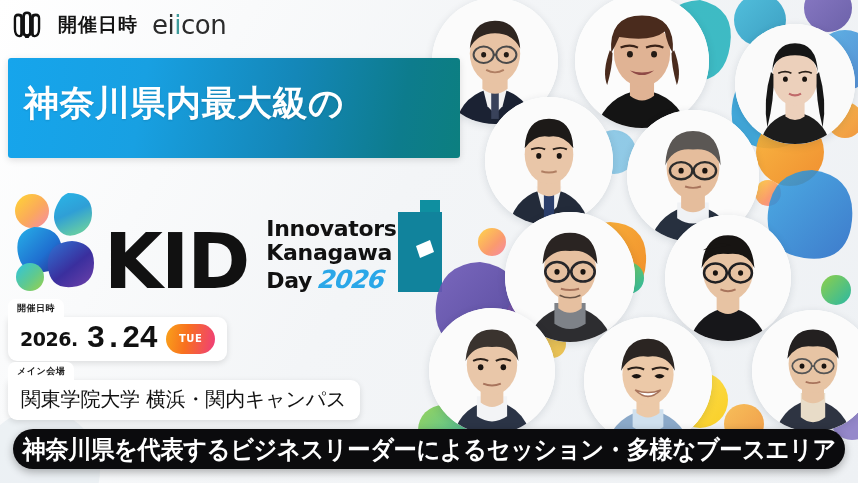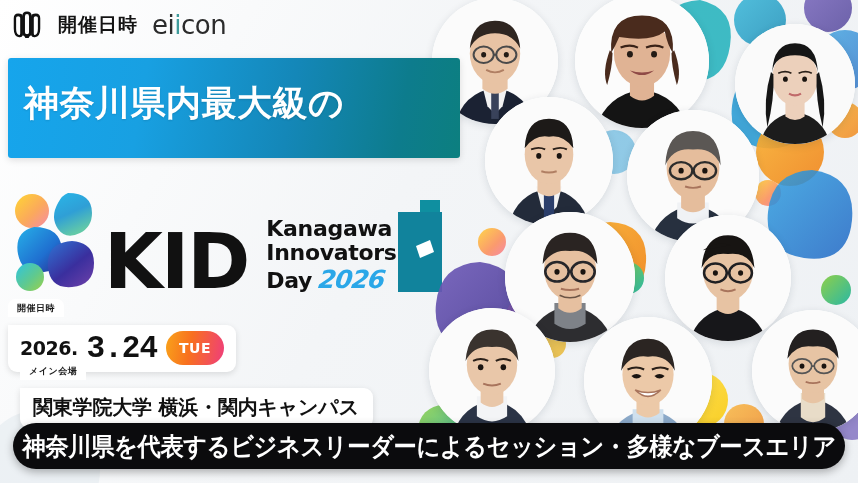--- a/index.html
+++ b/index.html
@@ -55,48 +55,48 @@
   
   .infocard{position:absolute;z-index:5;}
   .tab{
     display:inline-block;background:#fff;border-radius:7px 7px 0 0;
     padding:3px 9px 2px 9px;font-size:9px;font-weight:700;color:#1d1d1d;
     letter-spacing:.5px;font-family:"DejaVu Sans","Liberation Sans",sans-serif;text-align:right;
   }
   .cardbody{
     background:#fff;border-radius:0 9px 9px 9px;
     box-shadow:0 2px 6px rgba(0,0,0,.12);
-    display:flex;align-items:center;margin-top:8px;
+    display:flex;align-items:center;
   }
   .datecard{left:8px;top:297px;}
   .datecard .cardbody{padding:6px 12px 7px 12px;gap:9px;}
   .d-year{font-size:19px;font-weight:800;color:#111;letter-spacing:-.5px;
           font-family:"DejaVu Sans",sans-serif;}
   .d-day{font-size:31px;font-weight:800;color:#111;letter-spacing:-1px;line-height:1;
          font-family:Liberation Mono, monospace;}
   .dowpill{
     background:linear-gradient(100deg,#f9a31a 0%,#f8701f 42%,#ef3d7c 100%);
-    color:#fff;font-size:14px;font-weight:800;letter-spacing:.5px;
+    color:#fff;font-size:10px;font-weight:800;letter-spacing:.5px;
     border-radius:999px;padding:10px 13px;line-height:1;
     font-family:"DejaVu Sans","Liberation Sans",sans-serif;
   }
-  .venuecard{left:20px;top:360px;}
+  .venuecard{left:8px;top:360px;}
   .venuecard .cardbody{padding:6px 14px 7px 13px;}
-  .v-text{font-size:20px;font-weight:700;color:#111;letter-spacing:-.2px;white-space:nowrap;
+  .v-text{font-size:20px;font-weight:400;color:#111;letter-spacing:-.2px;white-space:nowrap;
           font-family:"DejaVu Sans","Liberation Sans",sans-serif;}
 
   
   .portraits{position:absolute;inset:0;z-index:4;}
   .pcircle{position:absolute;border-radius:50%;background:#fff;overflow:hidden;
            box-shadow:0 2px 9px rgba(20,30,50,.12);}
   .pcircle .face{position:absolute;inset:0;}
 
   
   .bottombar{
-    position:absolute;left:13px;bottom:14px;width:832px;height:46px;z-index:7;
+    position:absolute;left:13px;bottom:14px;width:832px;height:40px;z-index:7;
     background:#0b0b0d;border-radius:999px;
     display:flex;align-items:center;justify-content:center;
     box-shadow:0 3px 9px rgba(0,0,0,.3);
   }
   .bottombar .bt{
     color:#fff;font-size:25px;font-weight:900;letter-spacing:-.4px;white-space:nowrap;
     font-family:"DejaVu Sans","Liberation Sans",sans-serif;
     transform:scaleX(.93);
   }
 </style>
@@ -421,22 +421,22 @@
       <circle cx="24" cy="22" r="17" fill="url(#m1)"></circle>
 
       <path d="M26 38 q26 0 28 22 q2 20 -18 23 q-22 3 -26 -18 q-4 -22 16 -27z" fill="url(#m3)"></path>
 
       <path d="M64 52 q22 2 22 22 q0 22 -22 24 q-22 2 -24 -20 q-2 -24 24 -26z" fill="url(#m4)"></path>
 
       <circle cx="22" cy="88" r="14" fill="url(#m5)"></circle>
     </svg>
     <div class="kidword">KID</div>
     <div class="kidsub">
+      <div>Innovators</div>
       <div>Kanagawa</div>
-      <div>Innovators</div>
       <div class="dayrow">
         <span>Day</span>
         <span class="yr">2026</span>
       </div>
     </div>
   </div>
 
   <div class="infocard datecard">
     <div class="tab">開催日時</div>
     <div class="cardbody">

